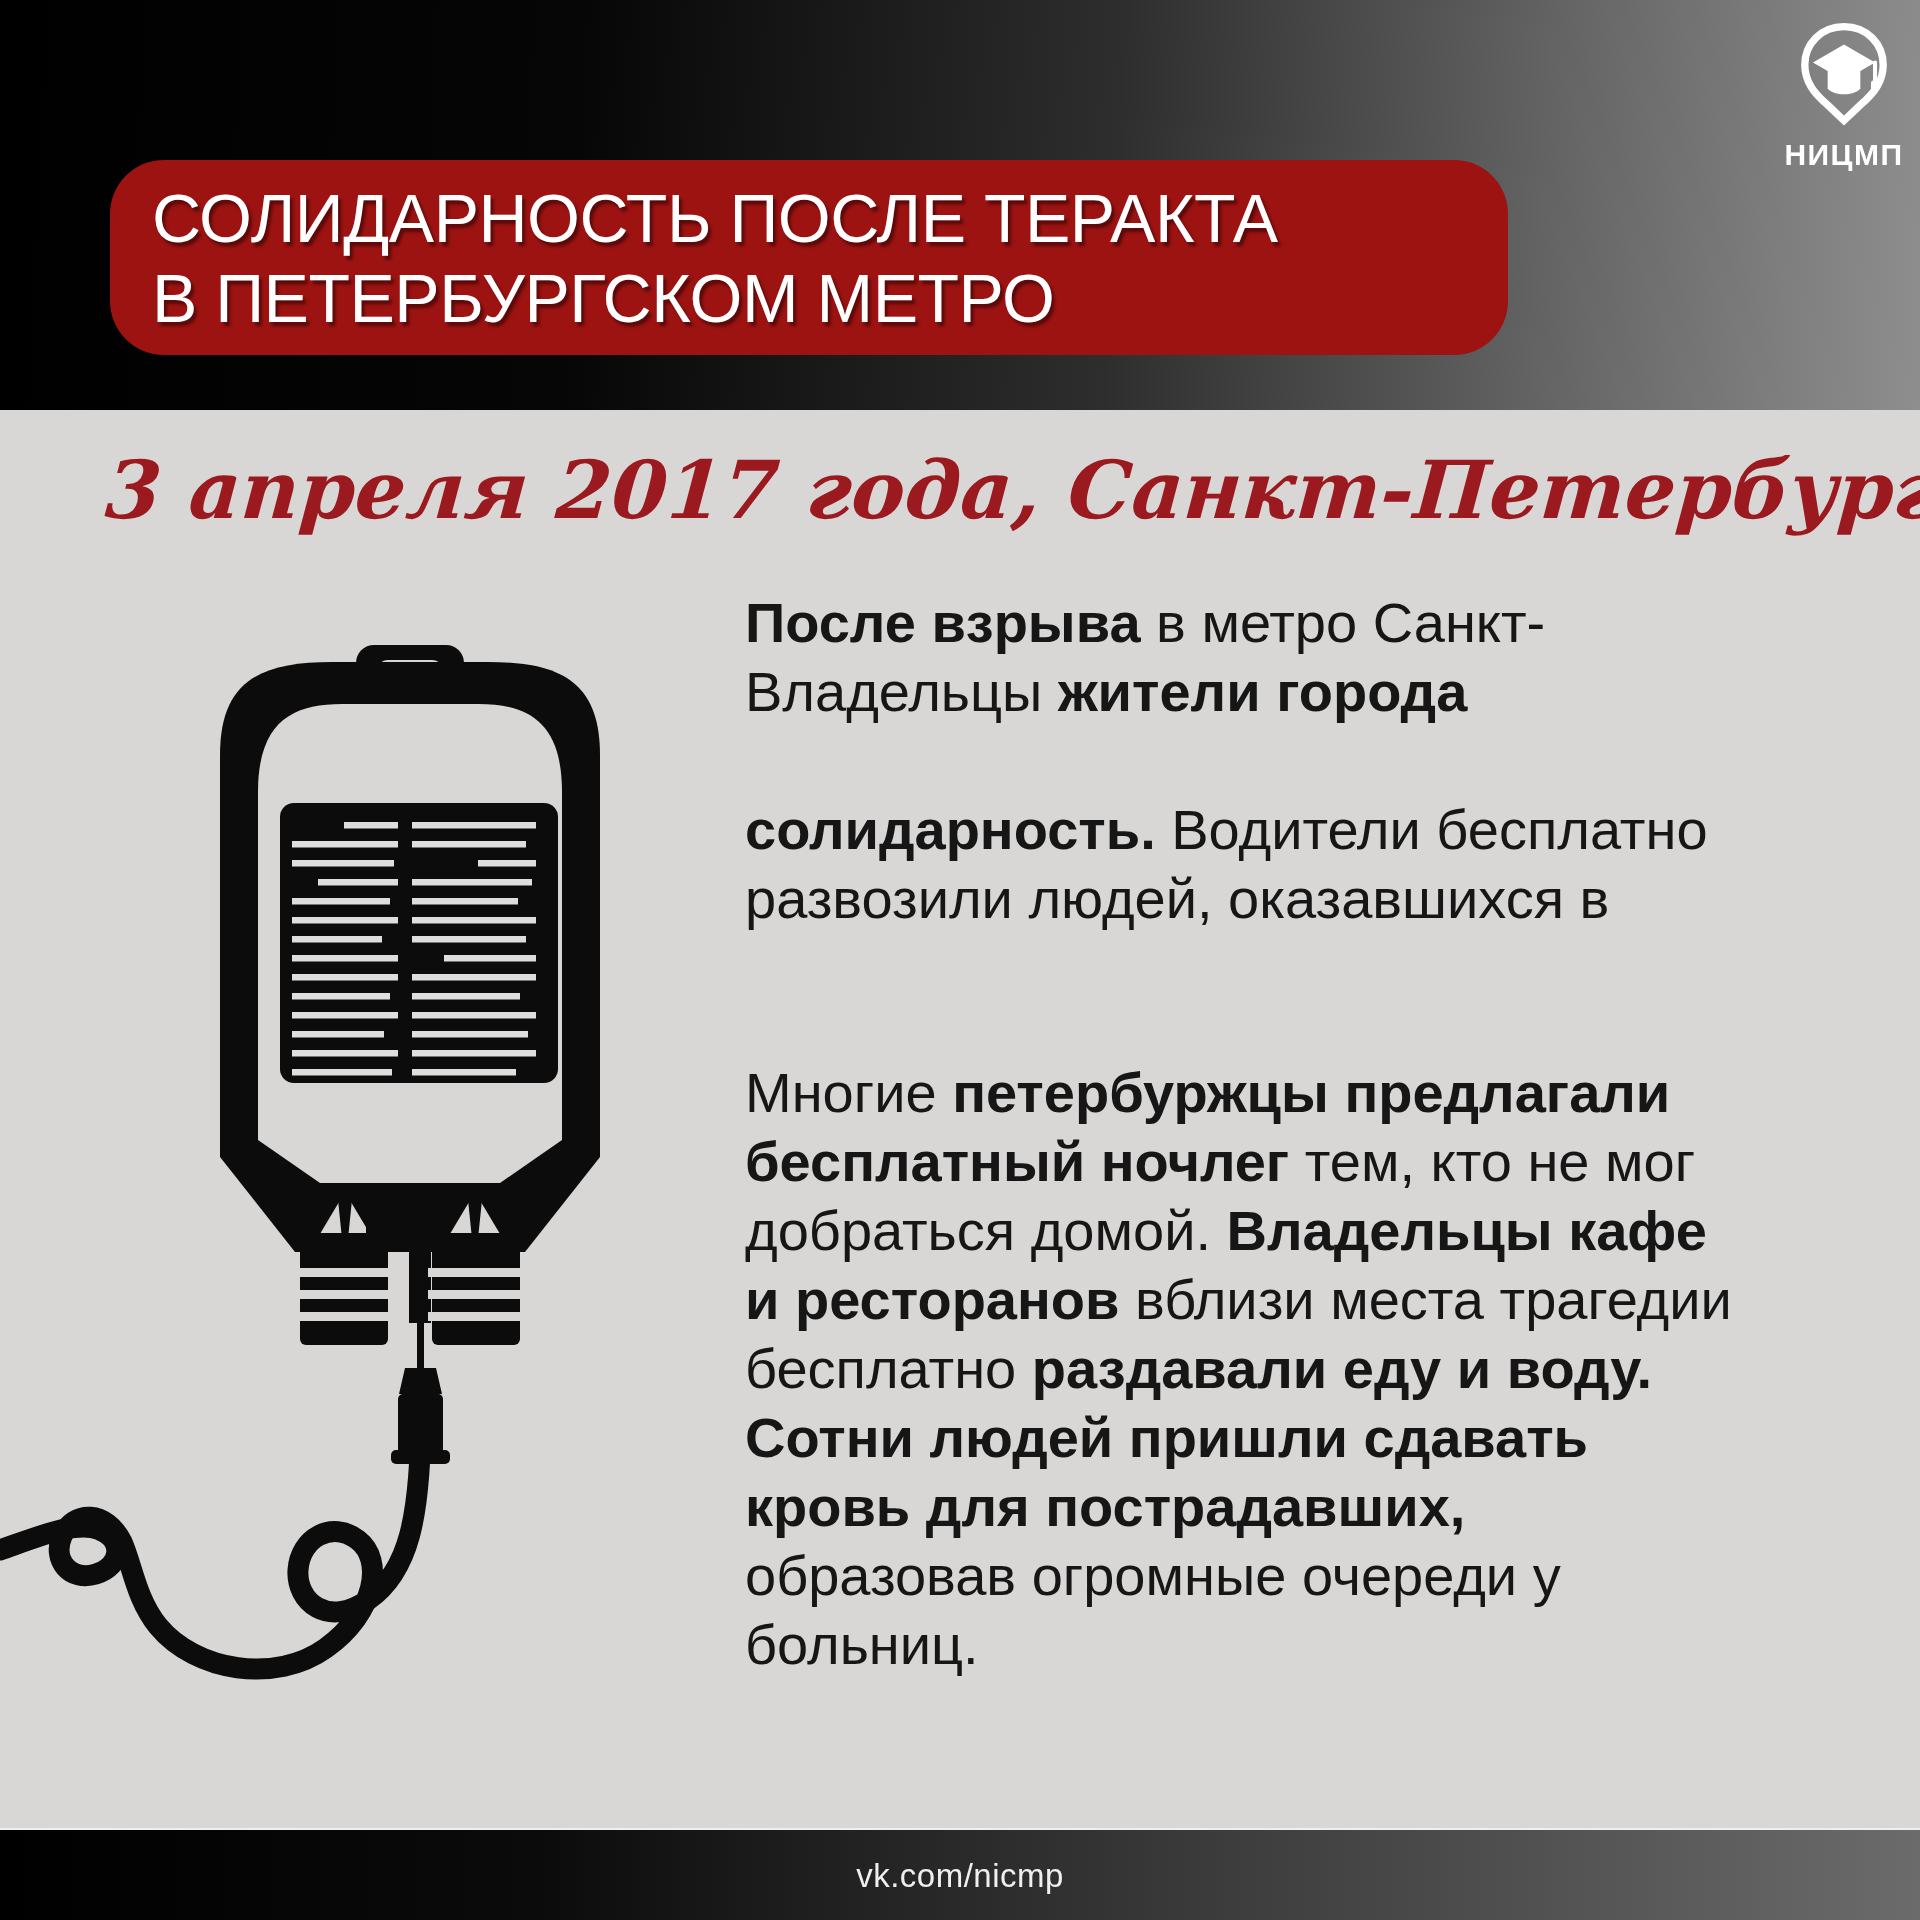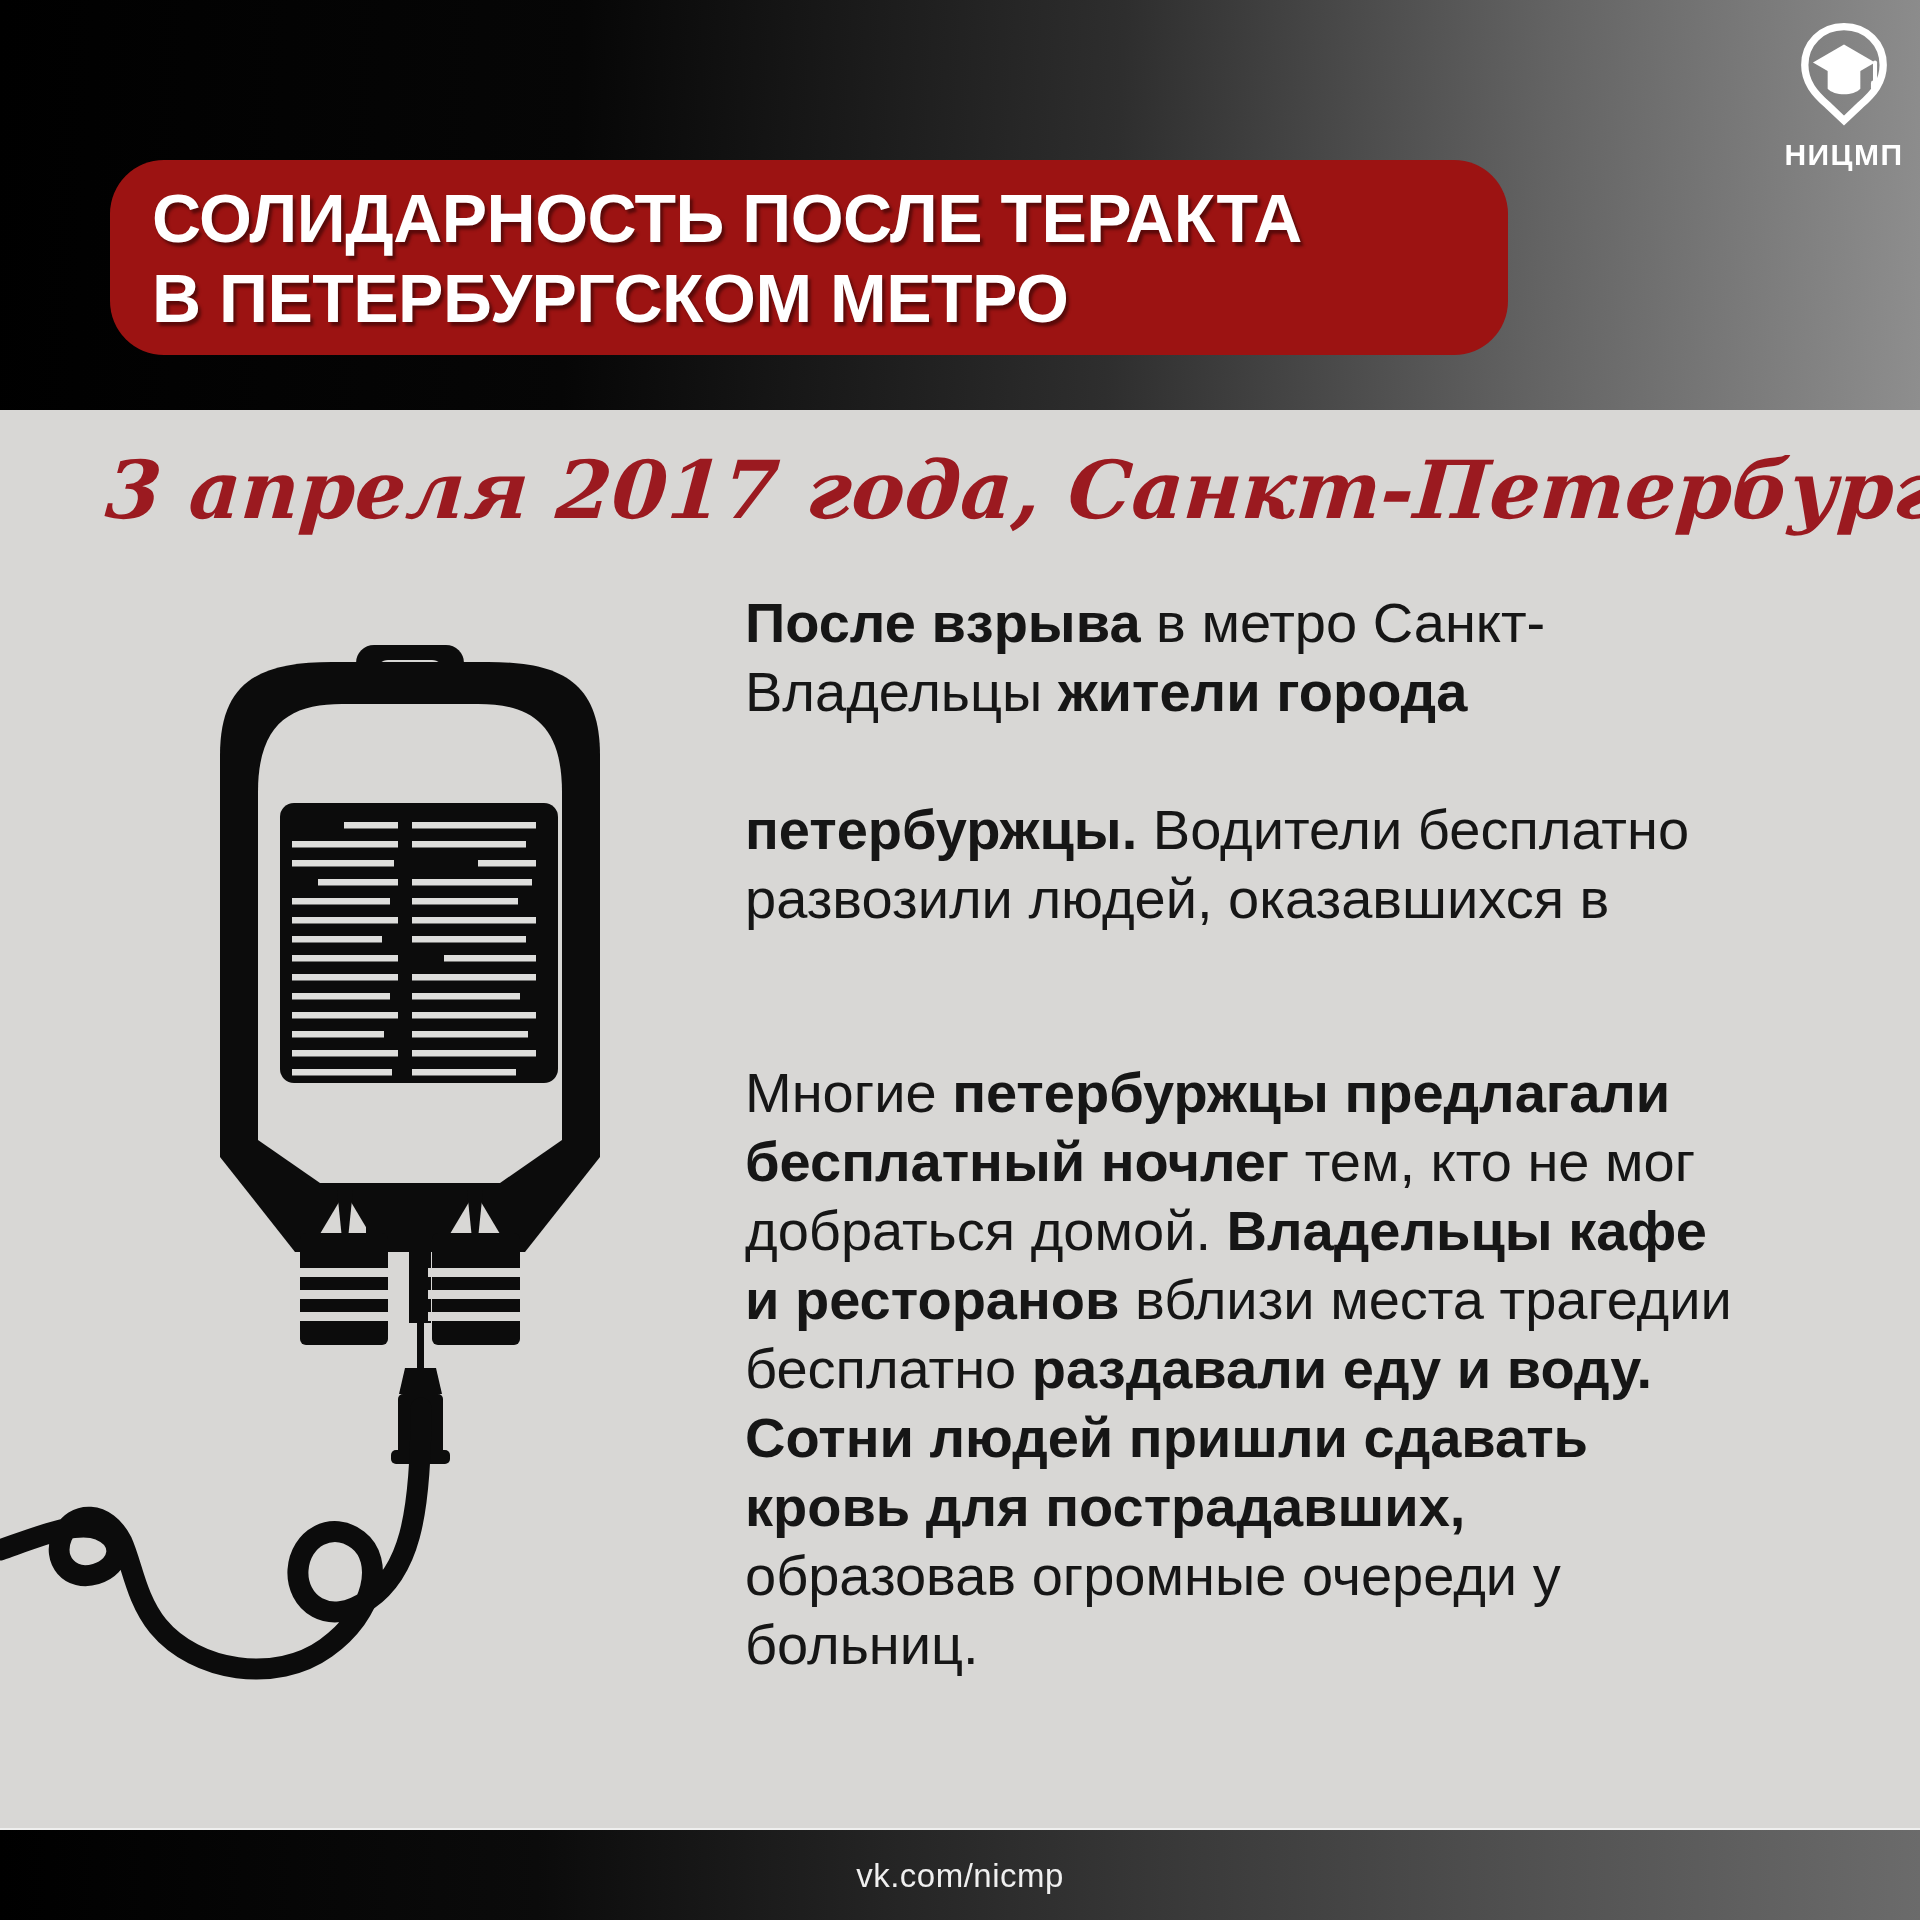--- a/index.html
+++ b/index.html
@@ -14,21 +14,21 @@
     background:linear-gradient(93deg,#000 0%,#060606 30%,#2e2e2e 58%,#636363 80%,var(--header_gray,#8e8e8e) 100%);
   }
   .title-box{
     position:absolute;left:110px;top:160px;width:1398px;height:195px;
     background:var(--accent_red,#9c1312);
     border-radius:54px;
     display:flex;flex-direction:column;justify-content:center;
     padding-left:42px;box-sizing:border-box;
   }
   .title-line{
-    font-weight:700;font-size:68px;line-height:80px;color:#fff;
+    font-weight:400;font-size:68px;line-height:80px;color:#fff;
     letter-spacing:-.5px;white-space:nowrap;
     text-shadow:3px 4px 3px rgba(25,0,0,.5);
   }
   .logo{
     position:absolute;right:10px;top:12px;width:132px;text-align:center;color:#fff;
   }
   .logo svg{display:block;margin:0 auto;}
   .logo-label{
     margin-top:2px;font-size:30px;font-weight:700;letter-spacing:1.5px;color:#fff;
   }
@@ -165,21 +165,21 @@
              C384,940 376,992 326,1028
              C276,1064 196,1052 158,1006
              C136,979 132,944 122,922
              C106,890 74,890 62,916
              C52,940 70,962 96,954
              C122,946 124,920 100,910
              C78,900 40,916 0,930" fill="none" stroke="#0c0c0c" stroke-width="21" stroke-linecap="round" stroke-linejoin="round"></path>
   </svg>
 
   <div class="article">
-    <p><span class="b">После взрыва</span><span> в метро Санкт-</span><br><span>Владельцы </span><span class="b">жители города</span><br><br><span class="b">петербуржцы.</span><span> Водители бесплатно</span><br><span>развозили людей, оказавшихся в</span><br><br></p>
+    <p><span class="b">После взрыва</span><span> в метро Санкт-</span><br><span>Владельцы </span><span class="b">жители города</span><br><br><span class="b">солидарность.</span><span> Водители бесплатно</span><br><span>развозили людей, оказавшихся в</span><br><br></p>
     <p><span>Многие </span><span class="b">петербуржцы предлагали</span><br><span class="b">бесплатный ночлег</span><span> тем, кто не мог</span><br><span>добраться домой. </span><span class="b">Владельцы кафе</span><br><span class="b">и ресторанов</span><span> вблизи места трагедии</span><br><span>бесплатно </span><span class="b">раздавали еду и воду.</span><br><span class="b">Сотни людей пришли сдавать</span><br><span class="b">кровь для пострадавших,</span><br><span>образовав огромные очереди у</span><br><span>больниц.</span></p>
   </div>
 
   <div class="footer">
     <span class="footer-link">vk.com/nicmp</span>
   </div>
 
 </div>
 
 </body></html>

